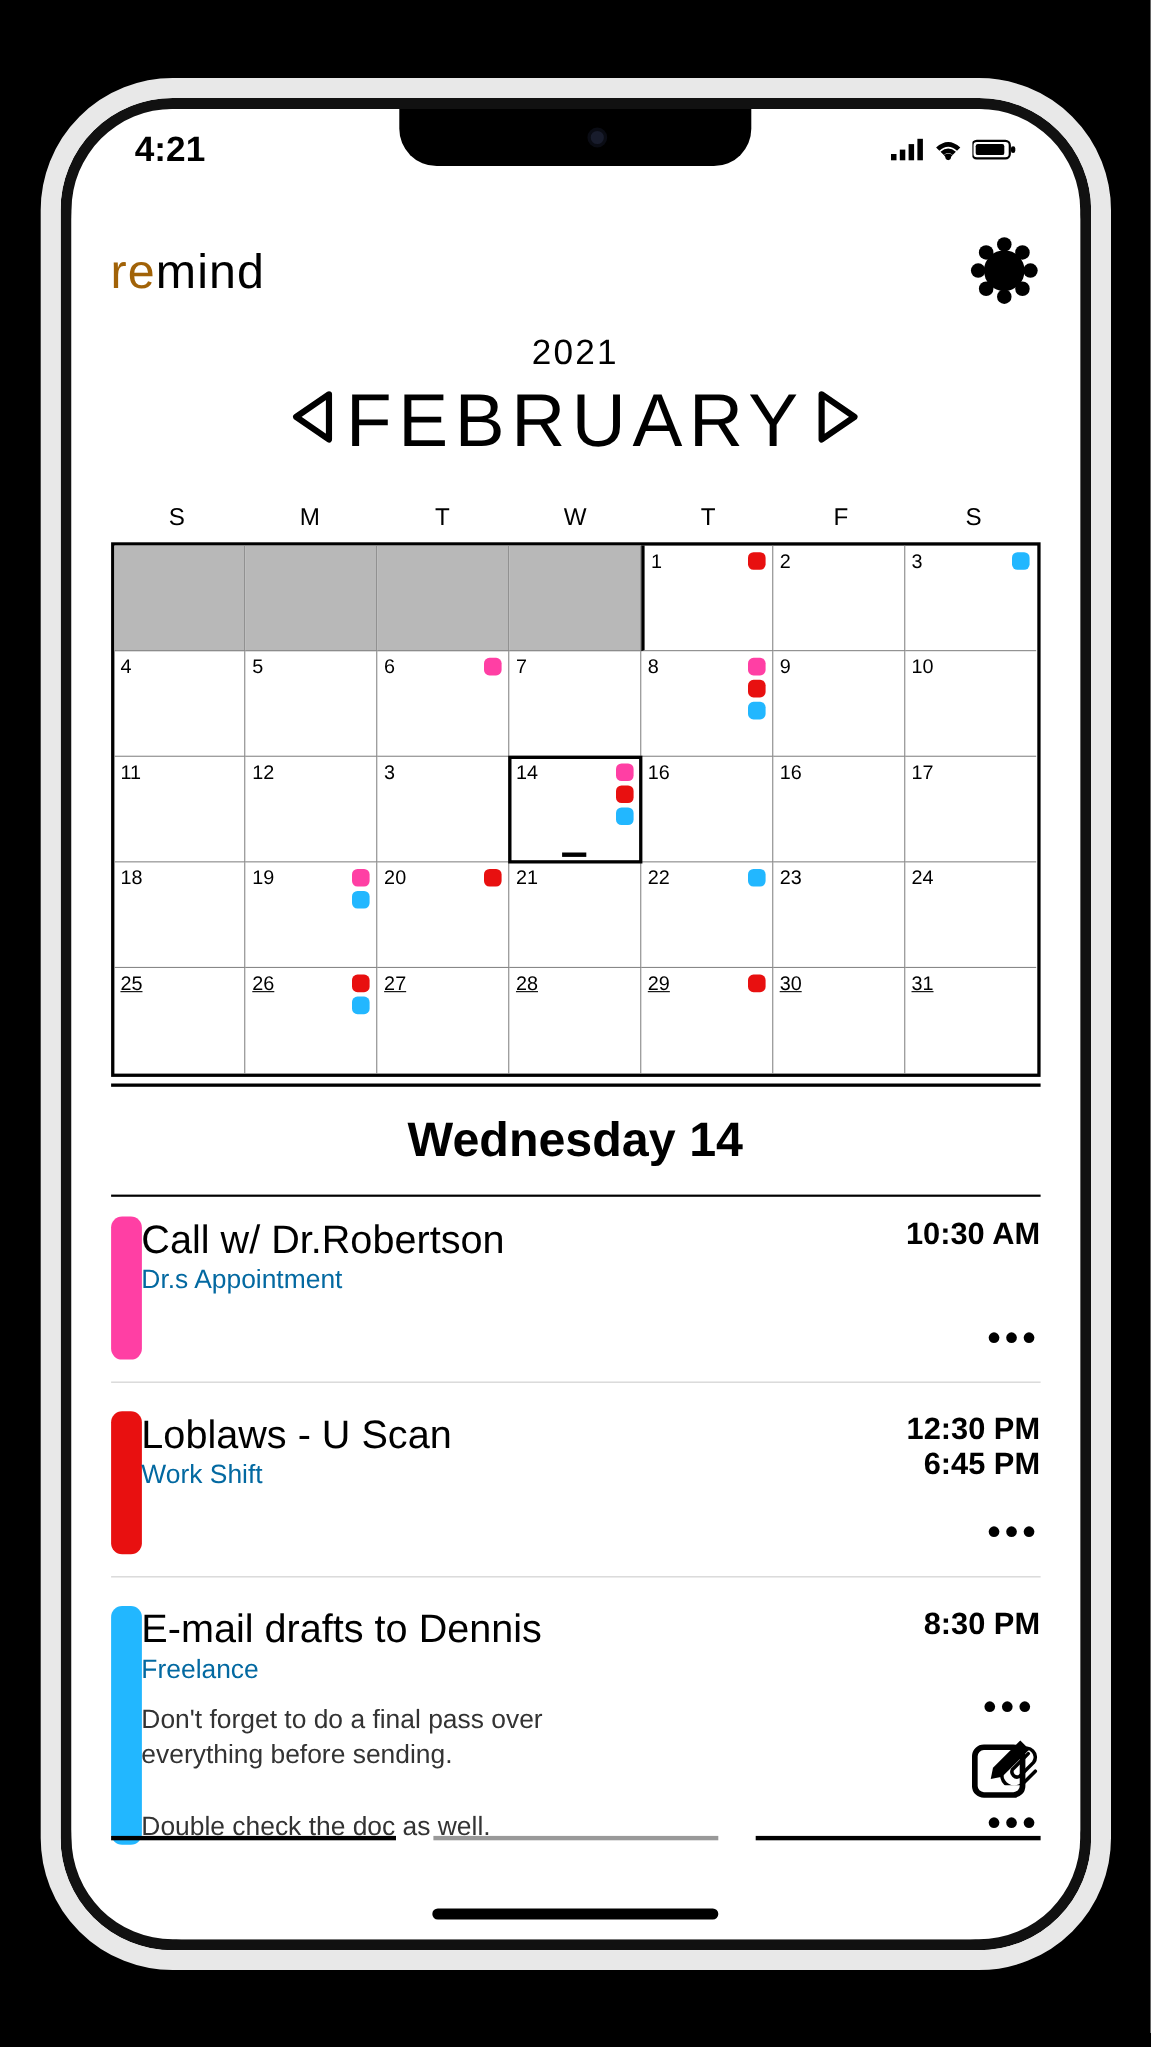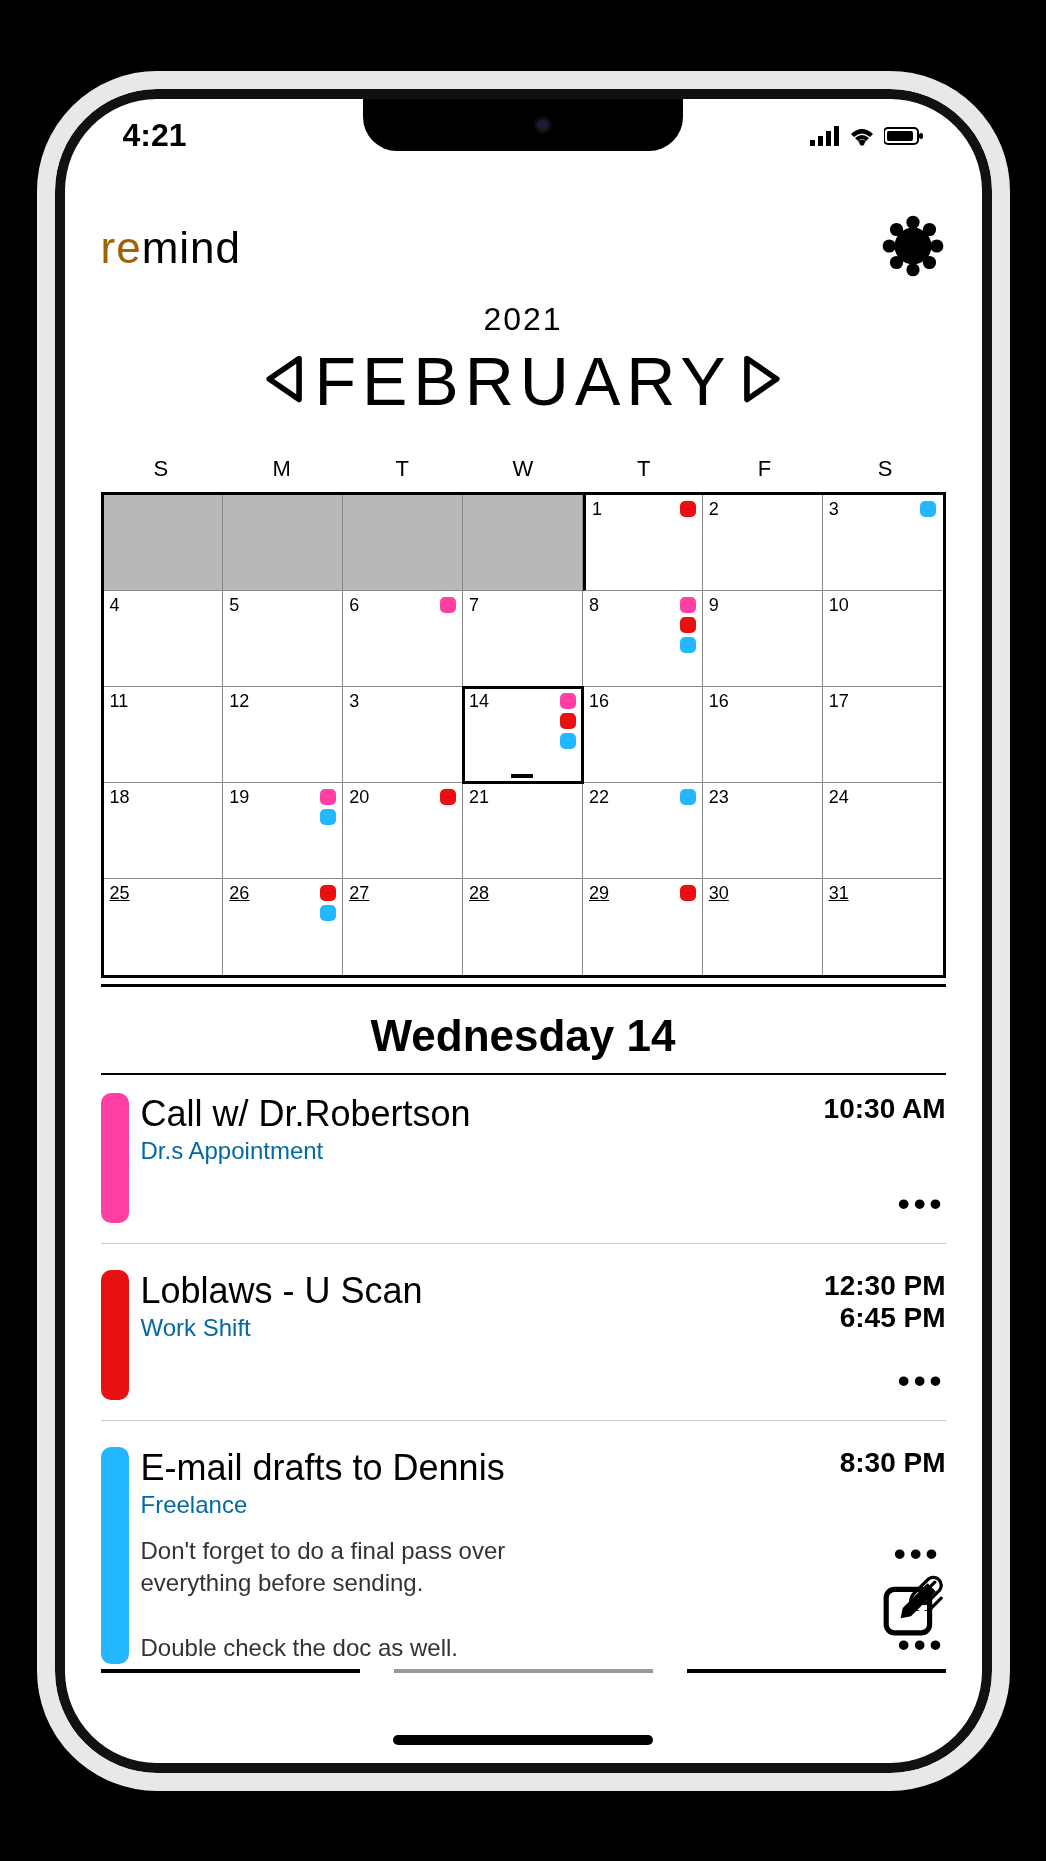--- a/index.html
+++ b/index.html
@@ -101,24 +101,24 @@
   .cell.selected { outline:3px solid #000; outline-offset:-2px; z-index:2; }
   .dots { position:absolute; top:6px; right:6px; display:flex; flex-direction:column; gap:4px; }
   .dot { width:16px; height:16px; border-radius:5px; }
   .pink{ background:#ff3fa4; }
   .red{ background:#e81010; }
   .blue{ background:#22b7ff; }
   .sel-mark{ position:absolute; bottom:4px; left:50%; transform:translateX(-50%);
      width:22px; height:4px; background:#000;}
   .day-title{
     text-align:center; font-size:44px; font-weight:600; margin-top:24px;
-    padding-bottom:12px; border-bottom:2px solid #000;
+    padding-bottom:24px; border-bottom:2px solid #000;
   }
   .events{ margin-top:18px; }
-  .event{ display:flex; gap:12px; margin-bottom:26px; position:relative; border-bottom:1px solid #ccc; padding-bottom:20px;}
+  .event{ display:flex; gap:0; margin-bottom:26px; position:relative; border-bottom:1px solid #ccc; padding-bottom:20px;}
   .event:last-child{ border-bottom:none;}
   .ev-bar{ width:28px; border-radius:10px; }
   .ev-body{ flex:1; }
   .ev-title{ font-size:36px; font-weight:500; }
   .ev-cat{ font-size:24px; color:#0369a1; margin-top:2px;}
   .ev-note{ font-size:24px; color:#333; margin-top:16px; line-height:1.35; max-width:430px;}
   .ev-times{ text-align:right; font-size:28px; font-weight:600; min-width:170px; }
   .ev-actions{ position:absolute; right:0; bottom:20px; display:flex; flex-direction:column; align-items:flex-end; gap:10px;}
   .more-dots{ font-size:34px; letter-spacing:4px; font-weight:900;}
   .clip svg{ width:40px; height:40px;}

